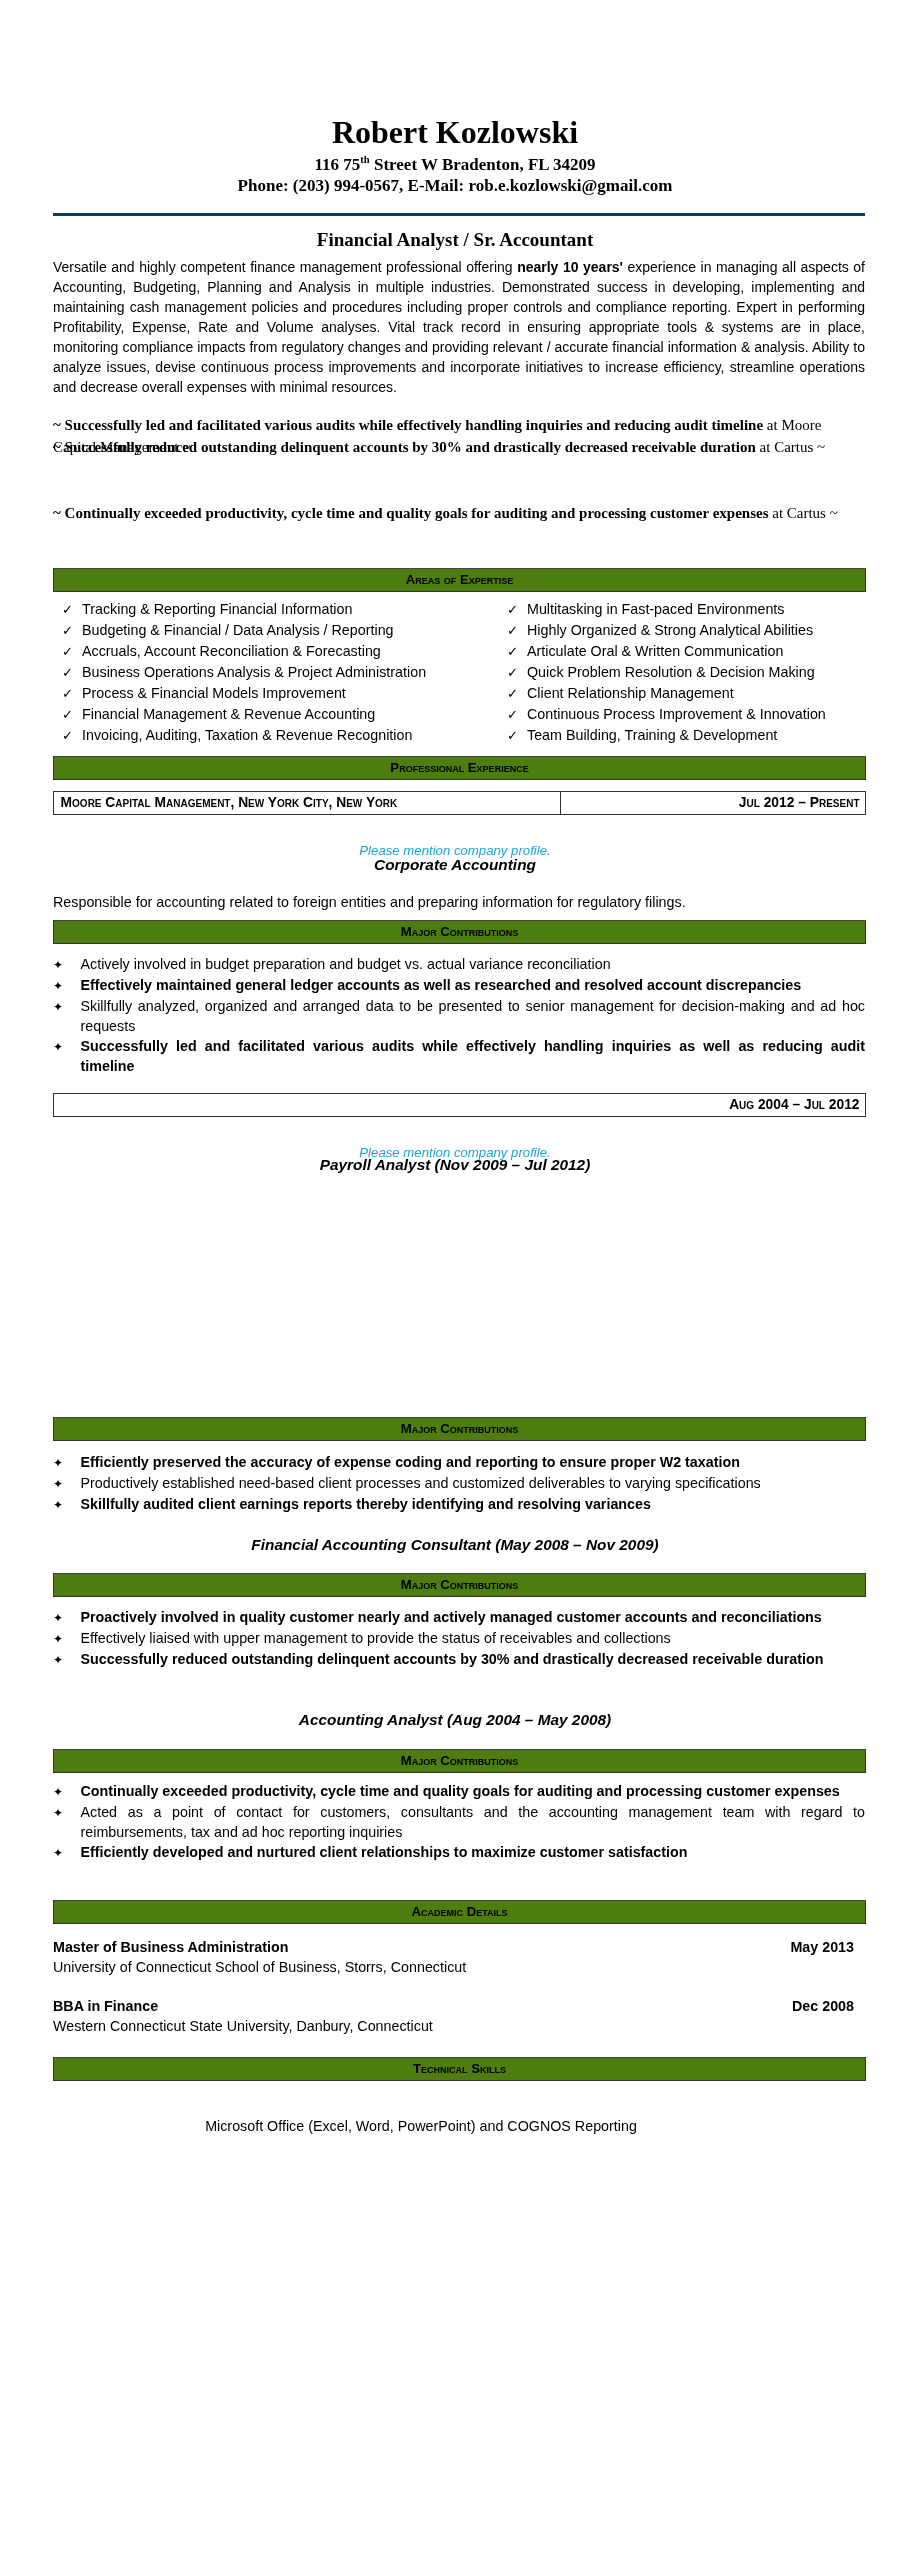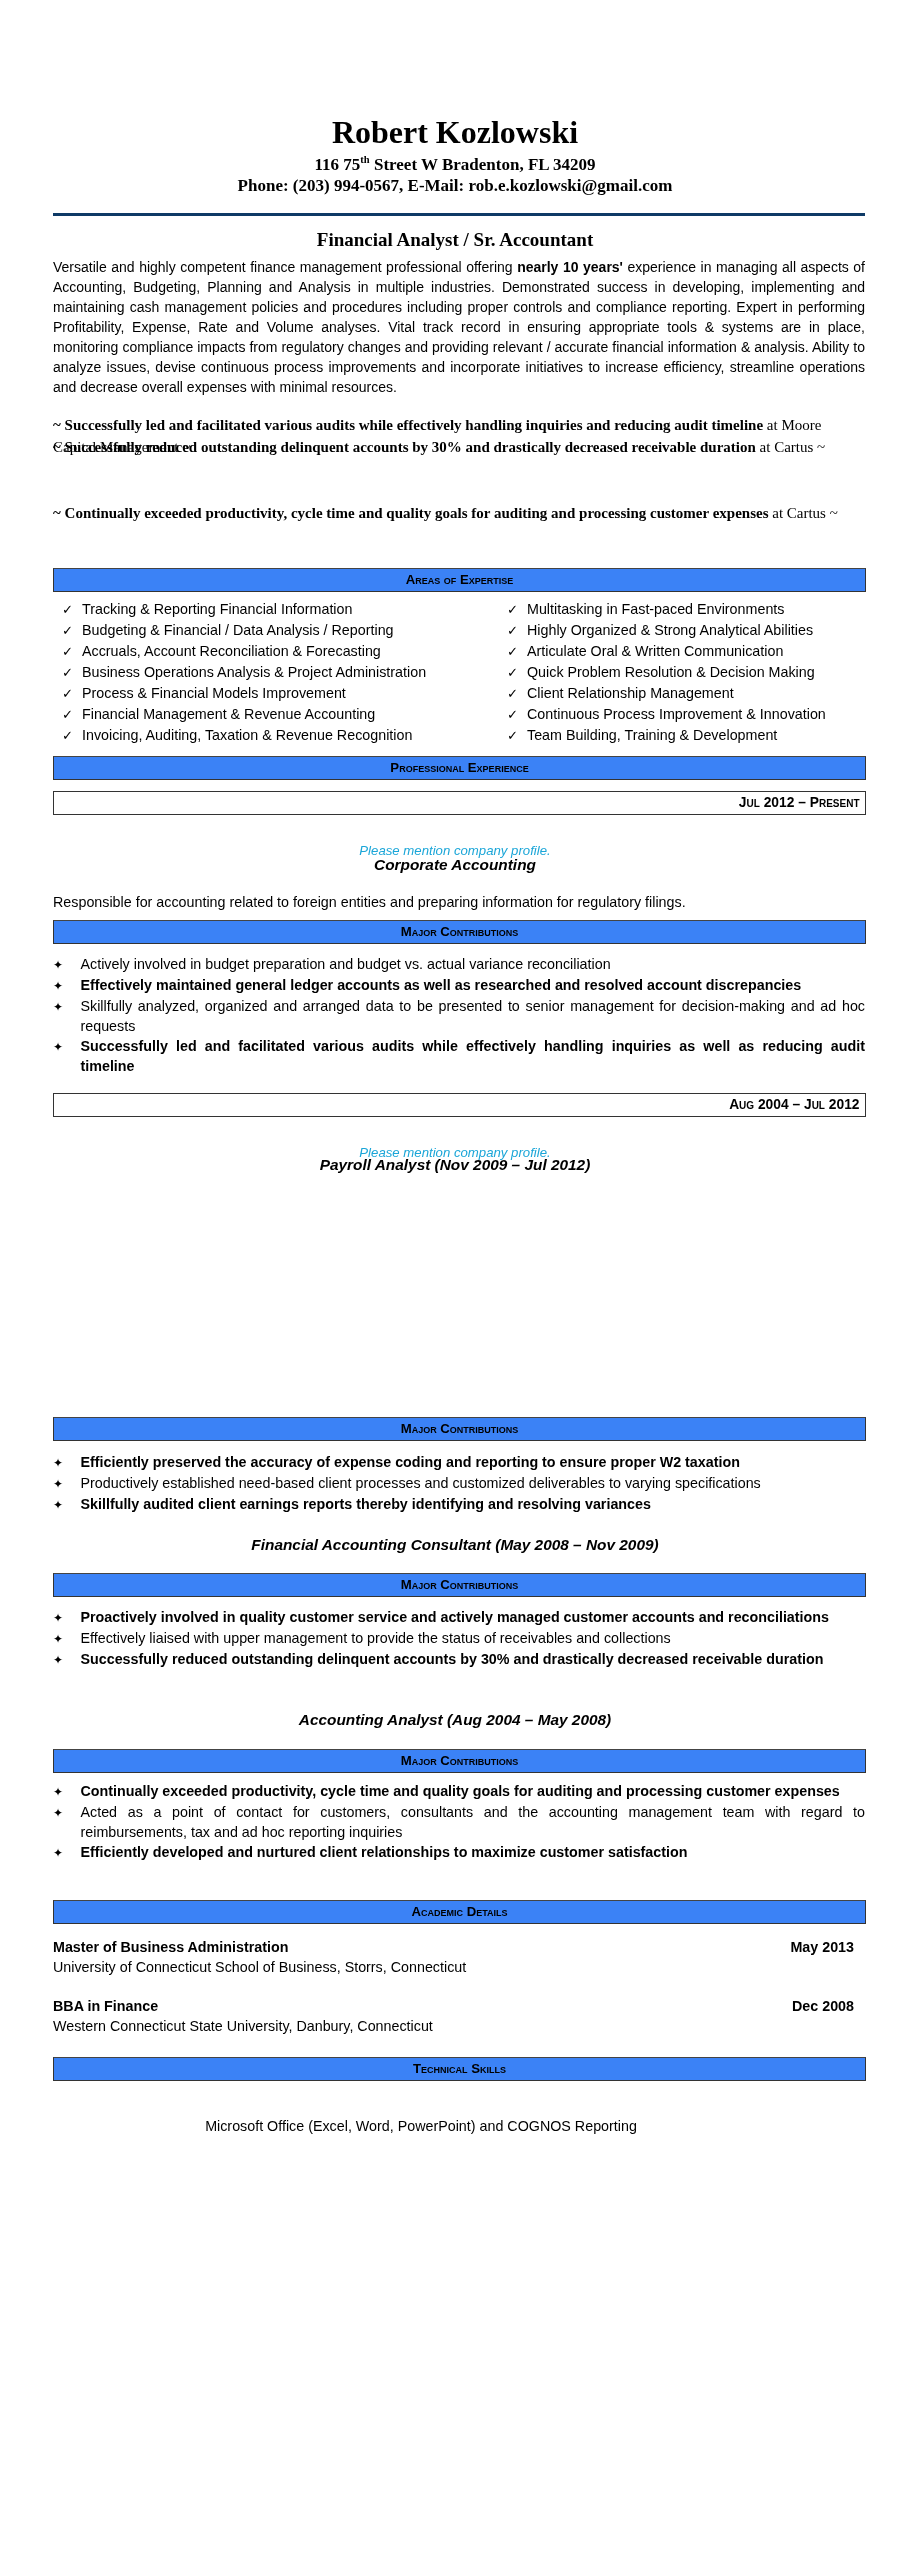--- a/index.html
+++ b/index.html
@@ -15,21 +15,21 @@
     #contact { top: 175px; left: 0; width: 910px; font-size: 17px; font-weight: bold; line-height: 21px; }
     #rule { top: 213px; left: 53px; width: 812px; height: 3.3px; background: #0e3a66; }
 
     #title { top: 228px; left: 0; width: 910px; font-size: 19px; font-weight: bold; line-height: 24px; }
     #summary { top: 257px; left: 53px; width: 812px; font-size: 14px; line-height: 20px; text-align: justify; text-align-last: left; }
     #summary b { font-weight: bold; }
 
     .highlight { left: 53px; width: 812px; font-size: 15px; line-height: 22px; }
     .highlight .hl-bold { font-weight: bold; }
 
-    .section-box { left: 53px; width: 811px; height: 22px; background: #3b82f6; border: 1.1px solid #333; border-top-color: #444; border-bottom-width: 1.7px;
+    .section-box { left: 53px; width: 811px; height: 22px; background: #4d7c0f; border: 1.1px solid #333; border-top-color: #444; border-bottom-width: 1.7px;
                    font-size: 13.2px; font-weight: bold; font-variant: small-caps; text-align: center; line-height: 22px; box-sizing: content-box; }
 
     .expertise-col { font-size: 14.3px; line-height: 20px; }
     .expertise-col .item { display: flex; align-items: baseline; }
     .expertise-col .check { width: 20px; flex: none; font-size: 13.2px; }
 
     .company-row { left: 53px; width: 811px; height: 22px; border: 1.1px solid #333; border-top-width: 1.7px; border-bottom-width: 1.7px; display: flex; }
     .company-row .cname { width: 507px; border-right: 1.1px solid #333; font-size: 13.8px; font-weight: bold; font-variant: small-caps; line-height: 22px; padding-left: 6.6px; box-sizing: border-box; }
     .company-row .cdate { flex: 1; font-size: 13.8px; font-weight: bold; font-variant: small-caps; line-height: 22px; text-align: right; padding-right: 5.5px; }
 
@@ -121,20 +121,21 @@
     </div>
   <div class="item">
       <span class="check">✓</span>
       <span>Team Building, Training &amp; Development</span>
     </div>
 </div>
 
 <div class="abs sans section-box" style="top:756px;">Professional Experience</div>
 
 <div class="abs sans company-row" style="top:791px;">
+  <div class="cname">Moore Capital Management, New York City, New York</div>
   <div class="cdate">Jul 2012 – Present</div>
 </div>
 <div class="abs sans profile-note" style="top: 819px; color: rgb(27, 166, 216);">Please mention company profile.</div>
 <div class="abs sans role-title" style="top:855px;">Corporate Accounting</div>
 <div class="abs sans desc" style="top:892px;">Responsible for accounting related to foreign entities and preparing information for regulatory filings.</div>
 <div class="abs sans section-box" style="top:920px;">Major Contributions</div>
 <ul class="abs sans contrib-list" style="top:954px;">
   <li>
       <span class="star">✦</span>
       <span class="txt">Actively involved in budget preparation and budget vs. actual variance reconciliation</span>
@@ -173,21 +174,21 @@
       <span class="star">✦</span>
       <span class="txt">Skillfully audited client earnings reports thereby identifying and resolving variances</span>
     </li>
 </ul>
 
 <div class="abs sans role-title" style="top:1535px;">Financial Accounting Consultant (May 2008 – Nov 2009)</div>
 <div class="abs sans section-box" style="top:1573px;">Major Contributions</div>
 <ul class="abs sans contrib-list" style="top:1607px;">
   <li class="bold">
       <span class="star">✦</span>
-      <span class="txt">Proactively involved in quality customer service and actively managed customer accounts and reconciliations</span>
+      <span class="txt">Proactively involved in quality customer nearly and actively managed customer accounts and reconciliations</span>
     </li>
   <li>
       <span class="star">✦</span>
       <span class="txt">Effectively liaised with upper management to provide the status of receivables and collections</span>
     </li>
   <li class="bold">
       <span class="star">✦</span>
       <span class="txt">Successfully reduced outstanding delinquent accounts by 30% and drastically decreased receivable duration</span>
     </li>
 </ul>

